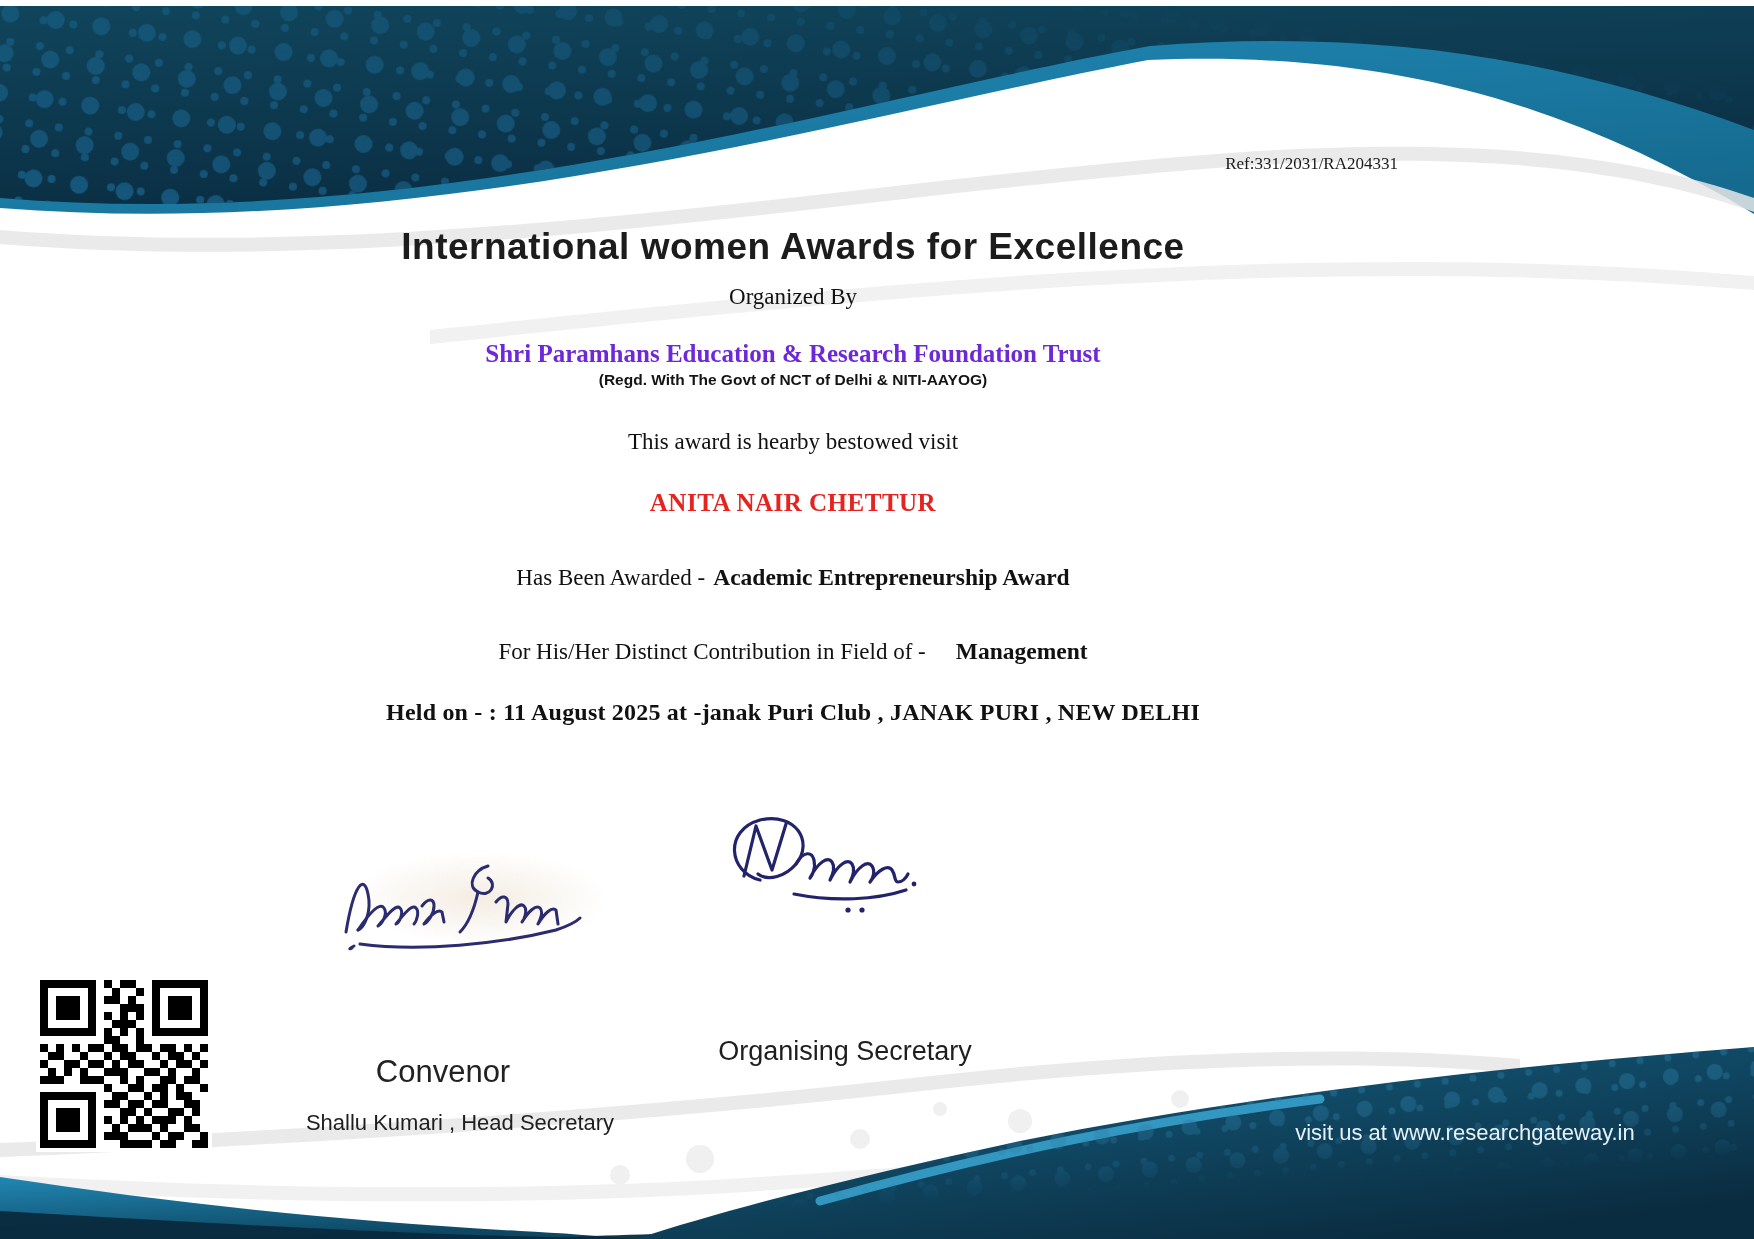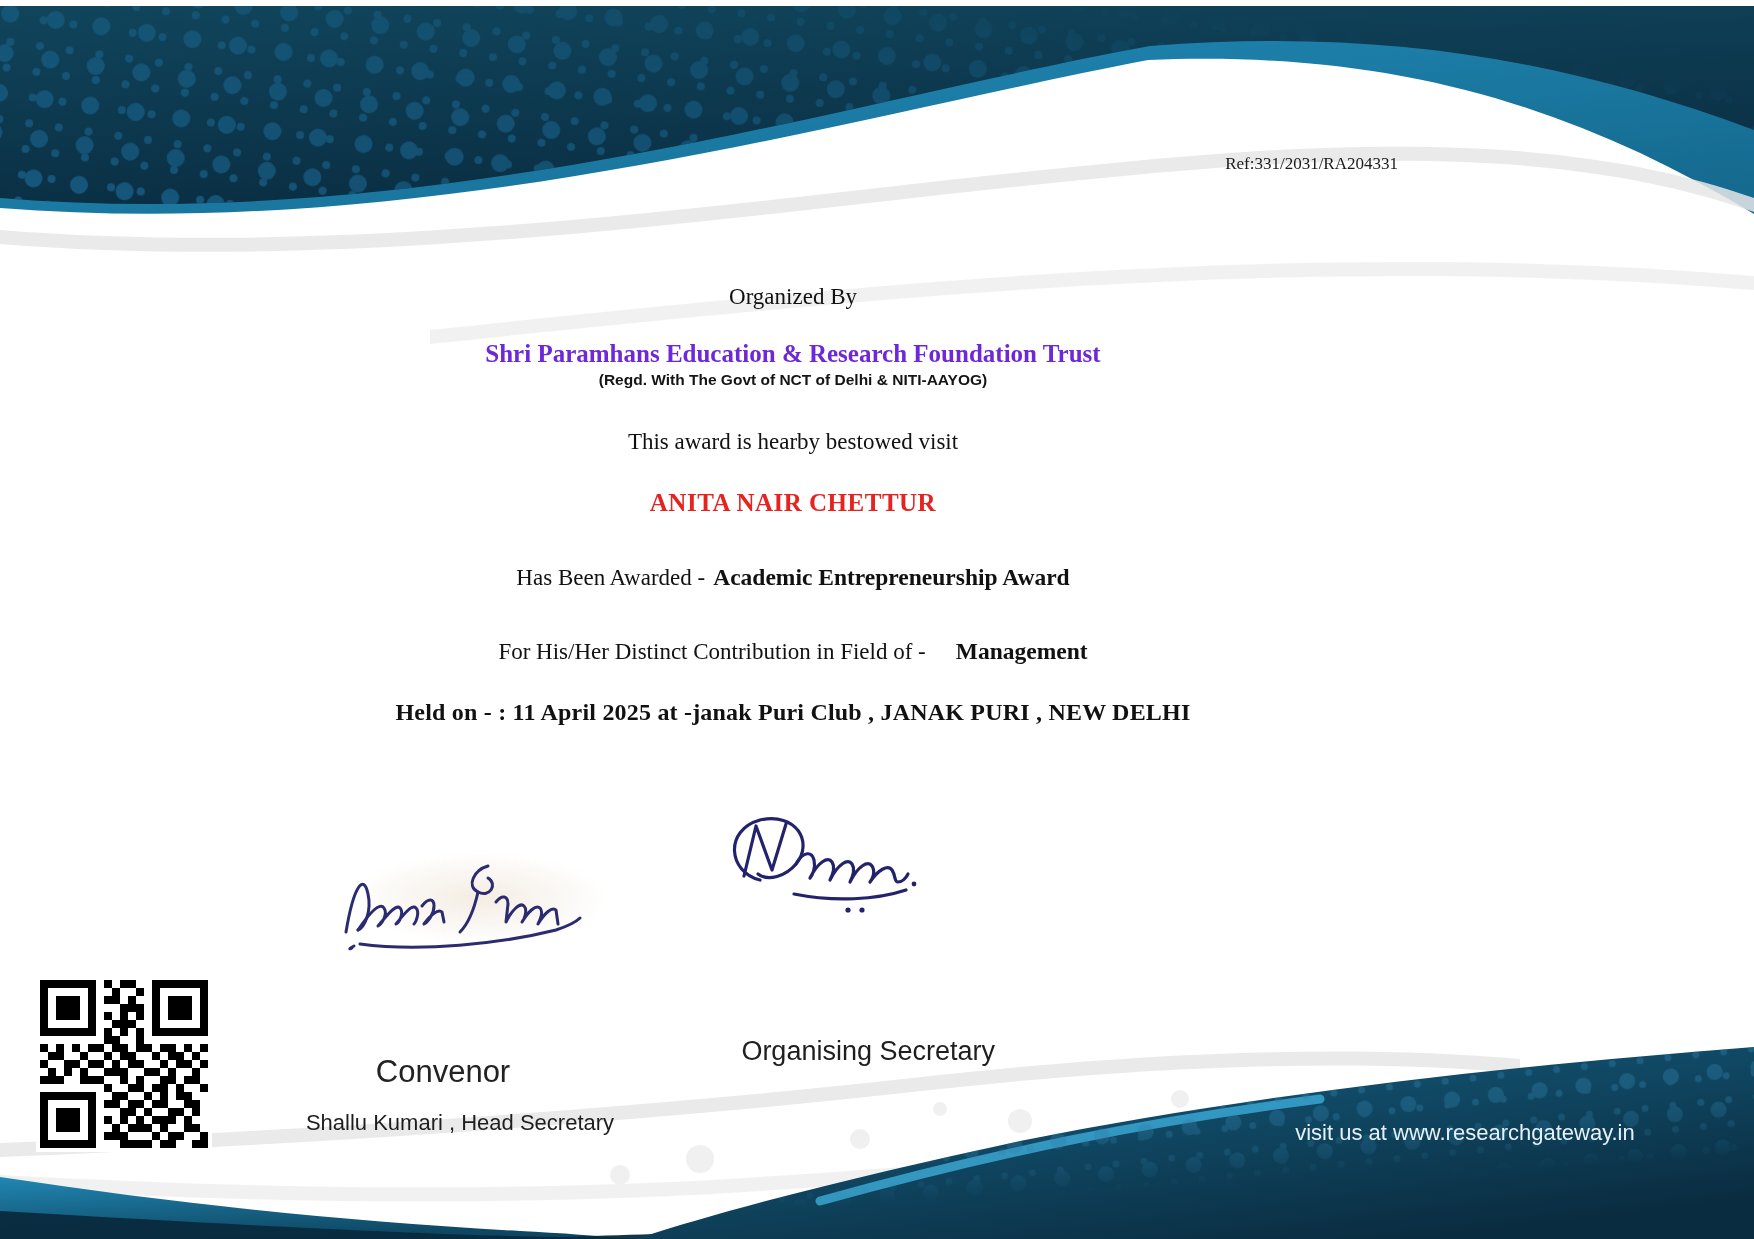--- a/index.html
+++ b/index.html
@@ -27,21 +27,21 @@
   
   .sig-stain{position:absolute;left:350px;top:852px;width:260px;height:92px;border-radius:50%;
     background:radial-gradient(ellipse at center,rgba(198,162,112,.20),rgba(198,162,112,0) 70%);
     filter:blur(3px);}
   .sig1{position:absolute;left:330px;top:840px;}
   .sig2{position:absolute;left:698px;top:808px;}
   .role1{position:absolute;left:293px;top:1054px;width:300px;text-align:center;
     font-family:"Liberation Sans",sans-serif;font-size:31px;color:#222;}
   .detail1{position:absolute;left:260px;top:1110px;width:400px;text-align:center;
     font-family:"Liberation Sans",sans-serif;font-size:22px;color:#1e1e1e;}
-  .role2{position:absolute;left:695px;top:1036px;width:300px;text-align:right;
+  .role2{position:absolute;left:695px;top:1036px;width:300px;text-align:center;
     font-family:"Liberation Sans",sans-serif;font-size:27px;color:#1e1e1e;}
   
   .visit{position:absolute;left:1240px;top:1120px;width:450px;text-align:center;
     font-family:"Liberation Sans",sans-serif;font-size:22px;color:#e6f1f7;}
   
   .qr{position:absolute;left:36px;top:976px;padding:4px;background:#fff;
       display:grid;grid-template-columns:repeat(21,8px);grid-auto-rows:8px;}
   .qm{background:#fff;}
   .qm.on{background:#000;}
 </style>
@@ -143,36 +143,37 @@
     <path d="M820,342 C1000,292 1150,262 1320,240" fill="none" stroke="#39a6d1" stroke-width="9" stroke-linecap="round" opacity="0.85"></path>
 
     <g clip-path="url(#clipBotMass)" mask="url(#mBM)">
       <rect x="0" y="0" width="1754" height="380" fill="url(#dotsC)"></rect>
       <rect x="0" y="0" width="1754" height="380" fill="url(#dotsD)"></rect>
     </g>
   </svg>
 
   <div class="ref">Ref:331/2031/RA204331</div>
 
+  <div class="cline title">International women Awards for Excellence</div>
   <div class="cline orgby">Organized By</div>
   <div class="cline trust">Shri Paramhans Education &amp; Research Foundation Trust</div>
   <div class="cline regd">(Regd. With The Govt of NCT of Delhi &amp; NITI-AAYOG)</div>
 
   <div class="cline bestow">This award is hearby bestowed visit</div>
   <div class="cline recipient">ANITA NAIR CHETTUR</div>
 
   <div class="cline awarded">
     <span>Has Been Awarded -</span><b>Academic Entrepreneurship Award</b>
   </div>
 
   <div class="cline contrib">
     <span>For His/Her Distinct Contribution in Field of -</span><b>Management</b>
   </div>
 
-  <div class="cline event">Held on - : 11 April 2025 at -janak Puri Club , JANAK PURI , NEW DELHI</div>
+  <div class="cline event">Held on - : 11 August 2025 at -janak Puri Club , JANAK PURI , NEW DELHI</div>
 
   <div class="sig-stain"></div>
 
   <svg class="sig1" width="300" height="115" viewBox="0 0 300 115" fill="none" stroke="#2b2b70" stroke-width="3" stroke-linecap="round" stroke-linejoin="round" aria-label="Kumari Shallu">
     <path d="M16,92 C24,44 34,34 38,54 C42,72 34,88 28,90"></path>
     <path d="M28,90 C40,72 50,62 54,68 C58,74 52,84 48,86 C58,74 66,64 70,68 C74,72 70,82 66,84 C74,74 82,64 86,68 C90,72 86,82 84,84"></path>
     <path d="M92,66 C98,58 104,58 104,66 C104,74 98,82 94,84 C100,76 108,68 112,72 L114,82"></path>
     <path d="M158,26 C144,30 136,46 148,52 C160,58 168,44 158,38"></path>
     <path d="M148,52 C144,70 138,84 130,92"></path>
     <path d="M166,62 C172,54 178,56 178,64 L176,82 C182,70 190,62 194,66 C198,70 194,80 192,82 C198,72 206,64 210,68 C214,72 210,80 208,84 C214,74 222,66 226,70 L228,84"></path>

